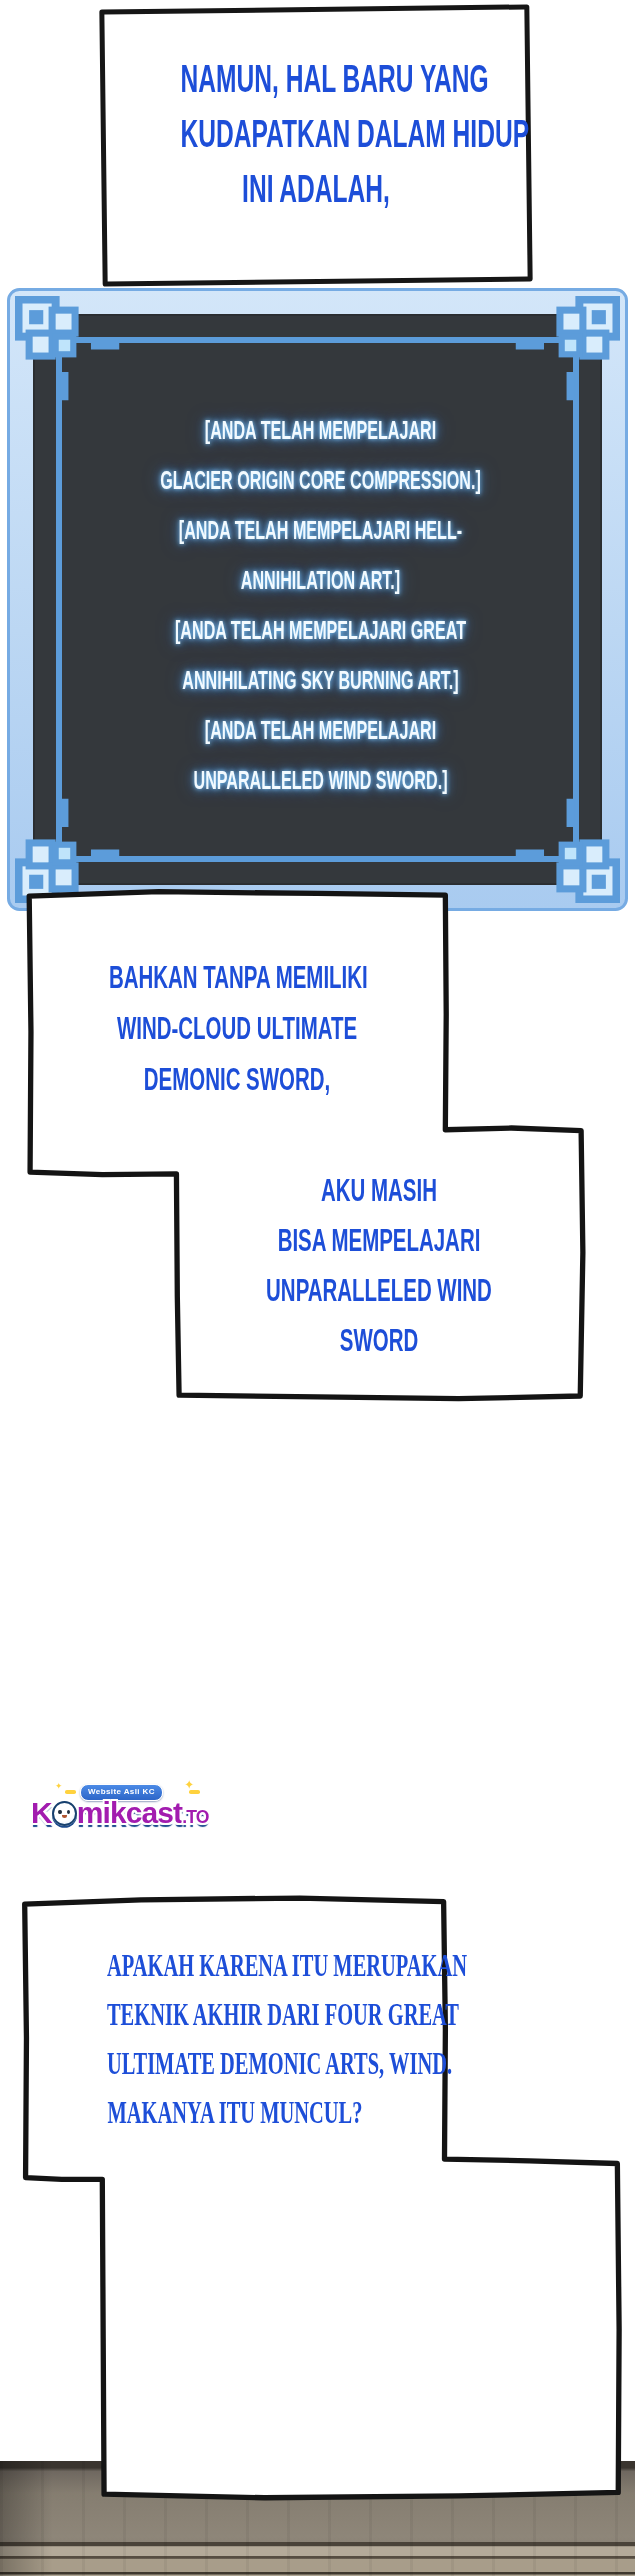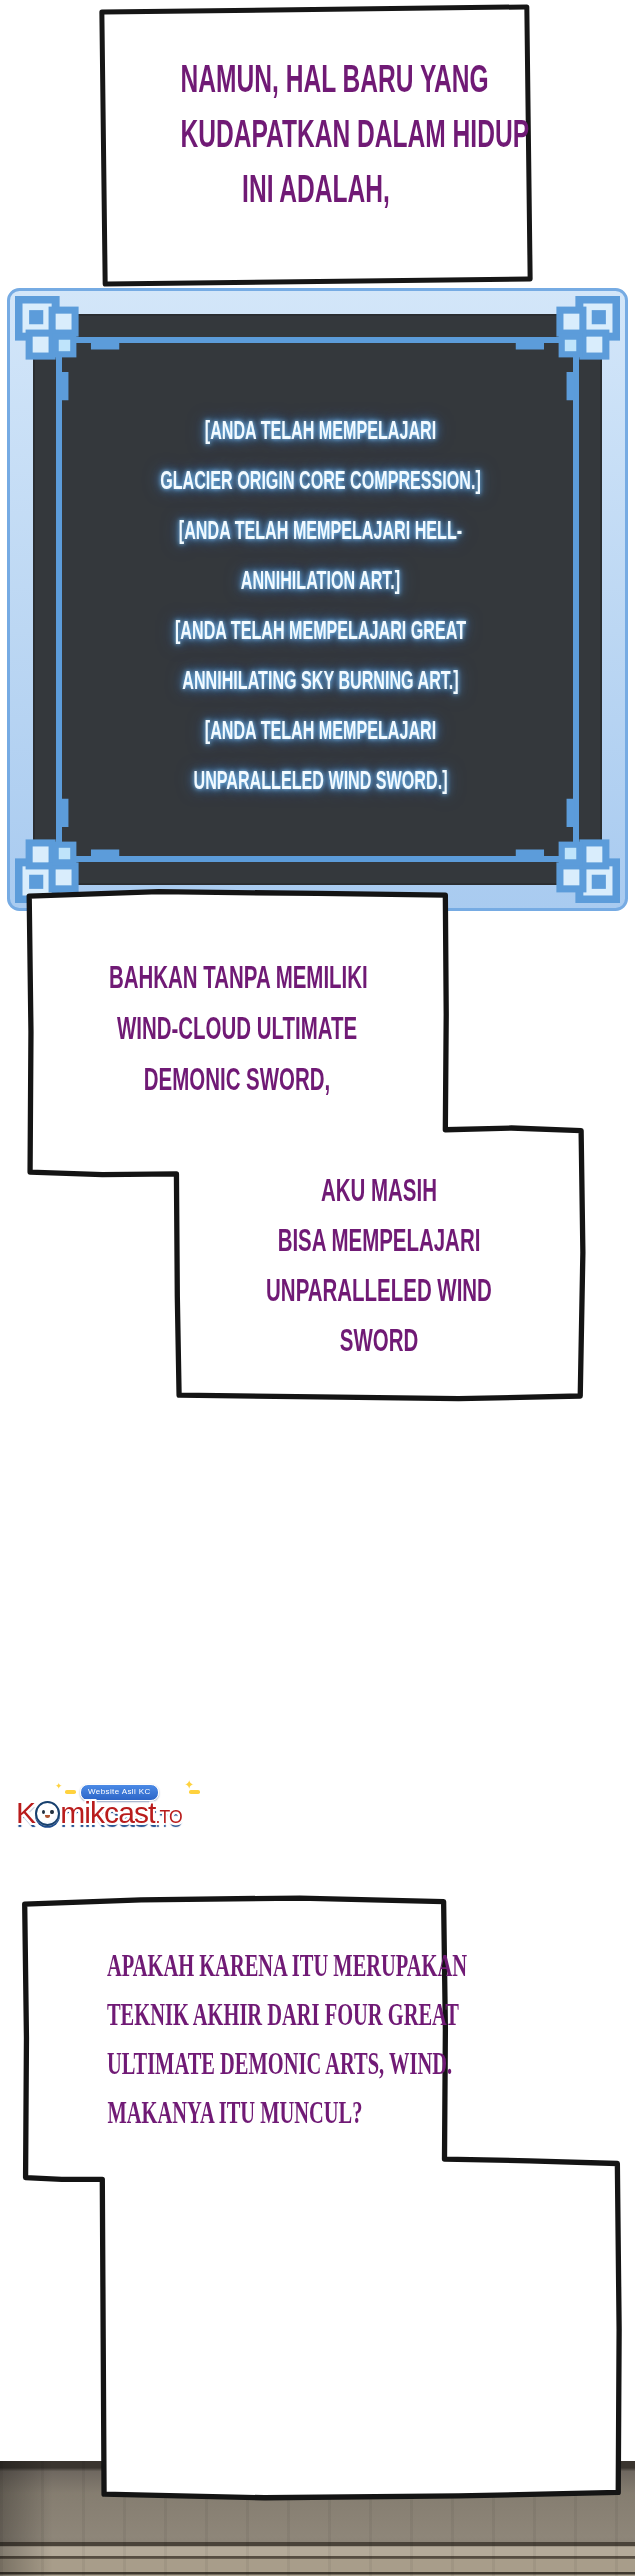--- a/index.html
+++ b/index.html
@@ -1,20 +1,20 @@
 <!DOCTYPE html>
 <html style="font-size:14px"><head>
 <meta charset="utf-8">
 <style>
   html,body{margin:0;padding:0;background:#ffffff;}
   .page{position:relative;width:635px;height:2576px;background:#ffffff;overflow:hidden;
         font-family:"Liberation Sans",sans-serif;}
 
   
-  .txt{position:absolute;text-align:center;color:#701a75;font-weight:bold;}
+  .txt{position:absolute;text-align:center;color:#1d4ed8;font-weight:bold;}
   .cl{display:block;white-space:nowrap;transform-origin:50% 50%;}
 
   
   .box-top{position:absolute;left:101px;top:7px;width:430px;height:277px;
            background:#ffffff;border:5.3px solid #161616;border-radius:2.6px;
            transform:rotate(-0.7deg);box-sizing:border-box;}
   .box-top-txt{left:101px;top:51px;width:430px;font-size:39px;line-height:55px;}
   .box-top-txt .cl{transform:scaleX(.63);}
 
   
@@ -42,28 +42,28 @@
   .bub-txt .cl{transform:scaleX(.66);}
   .txt-a1{left:43px;top:952px;width:388px;}
   .txt-a2{left:185px;top:1166px;width:388px;line-height:50px;}
   .txt-b1{left:41px;top:1941px;width:388px;line-height:49px;font-family:Liberation Serif, serif;}
   .txt-b2{left:105px;top:2243px;width:512px;font-size:30px;line-height:46px;}
 
   
   .watermark{position:absolute;left:16px;top:1784px;width:187px;height:64px;}
   .wm-badge{position:absolute;left:64px;top:0;height:15px;padding:0 7px;
             background:linear-gradient(180deg,#4b8ae6,#2d66c8);border:1.8px solid #fff;
-            border-radius:8px;color:#fff;font-size:8px;font-weight:normal;
+            border-radius:8px;color:#fff;font-size:8px;font-weight:bold;
             line-height:14px;letter-spacing:0.4px;white-space:nowrap;
             box-shadow:0 0.9px 1.8px rgba(20,50,110,.45);}
   .wm-dash{position:absolute;width:10.6px;height:3.5px;background:#ffd23e;border-radius:1.8px;}
   .wm-dash.l{left:49px;top:6.2px;}
   .wm-dash.r{left:173px;top:6.2px;}
-  .wm-main{position:absolute;left:0;top:12.4px;font-size:30px;font-weight:normal;
-           color:#b91c1c;letter-spacing:-0.9px;white-space:nowrap;
+  .wm-main{position:absolute;left:15px;top:12.4px;font-size:30px;font-weight:bold;
+           color:#a21caf;letter-spacing:-0.9px;white-space:nowrap;
            text-shadow:-1.8px 0 0 #fff,1.8px 0 0 #fff,0 -1.8px 0 #fff,0 1.8px 0 #fff,
                        -1.8px -1.8px 0 #fff,1.8px 1.8px 0 #fff,-1.8px 1.8px 0 #fff,1.8px -1.8px 0 #fff,
                        0 3.5px 0.9px #1c4a8c;}
   .wm-tld{font-size:17.6px;}
   .mascot{display:inline-block;width:21px;height:21px;border-radius:50%;
           background:radial-gradient(circle at 40% 35%,#ffffff 55%,#dceafc);
           border:2.6px solid #17406e;vertical-align:-2.6px;position:relative;
           box-shadow:0 1.8px 0 #1c4a8c;}
   .mascot i{position:absolute;width:3.5px;height:4.4px;background:#22303f;border-radius:50%;}
   .mascot .eye-l{left:4.4px;top:7px;}

